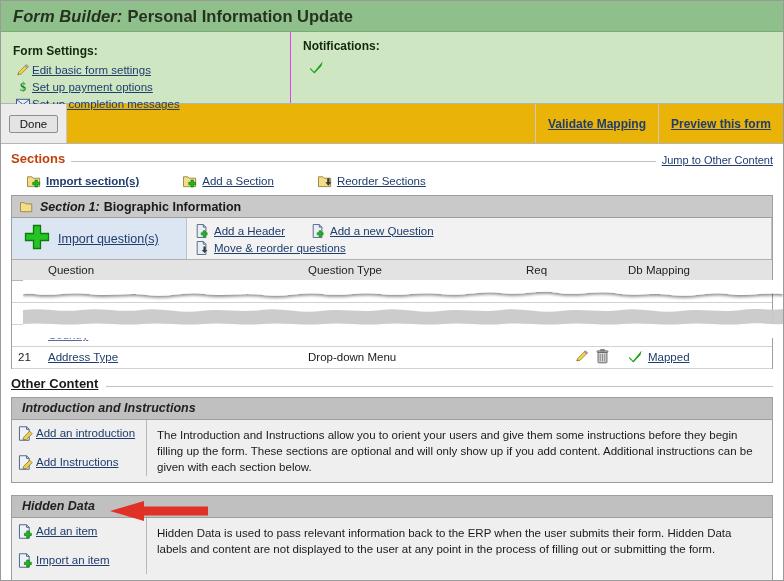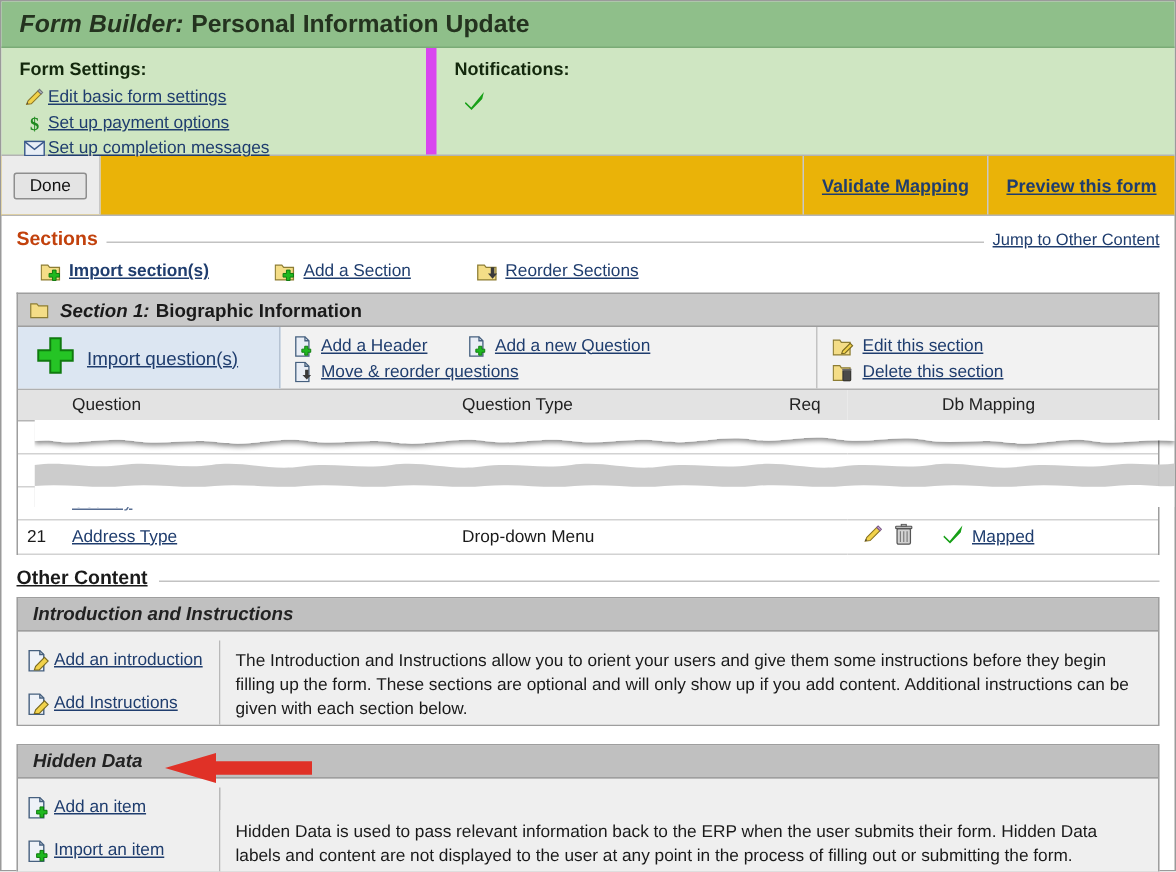--- a/index.html
+++ b/index.html
@@ -47,22 +47,22 @@
 
   
   .greenpanel {
     display: flex;
     background: #cfe6c2;
     border-bottom: 1px solid #b3b3b3;
     height: 72px;
   }
   .gp-left {
     width: 290px;
-    border-right: 7px solid #d946ef;
-    padding: 7px 0 0 12px;
+    border-right: 1px solid #d946ef;
+    padding: 12px 0 0 12px;
   }
   .gp-right {
     flex: 1;
     padding: 7px 0 0 12px;
   }
   .gp-head {
     font-weight: bold; font-size: 12px; color: #13280c;
     margin-bottom: 4px;
   }
   .gp-row {
@@ -234,21 +234,21 @@
   }
   .ocbar {
     background: #c0c0c0;
     border-bottom: 1px solid #9e9e9e;
     height: 22px;
     display: flex; align-items: center;
     padding-left: 10px;
     position: relative;
   }
   .ocbar .t { font-style: italic; font-weight: bold; font-size: 12.5px; color: #222; }
-  .ocbody { display: flex; align-items: flex-end; min-height: 62px; }
+  .ocbody { display: flex; align-items: flex-start; min-height: 62px; }
   .oc-left {
     width: 135px;
     border-right: 1px solid #b8b8b8;
     padding: 6px 0 6px 6px;
     background: #efefef;
   }
   .oc-lrow { display: flex; align-items: center; margin-bottom: 14px; }
   .oc-lrow:last-child { margin-bottom: 0; }
   .oc-lrow .ic { margin-right: 2px; display:flex; align-items:center; }
   .oc-lrow a { font-size: 11.5px; }
@@ -427,45 +427,20 @@
                 <path d="M2.5 0.6 h7 l3 3 v11.8 h-10 z" fill="#e9eef6" stroke="#46607f" stroke-width="1"></path>
                 <path d="M9.5 0.6 v3 h3" fill="none" stroke="#46607f" stroke-width="1"></path>
                 <path d="M9.6 6.2 h2.6 v4.0 h2.0 l-3.3 3.6 l-3.3 -3.6 h2.0 z" fill="#3a3a3a"></path>
               </svg>
             </span>
             <a class="lnk">Move &amp; reorder questions</a>
           </span>
         </div>
       </div>
 
-      <div class="qt-right">
-        <div class="qt-row">
-          <span class="qt-cell">
-            <span class="ic">
-              <svg width="15" height="14" viewBox="0 0 16 15">
-                <path d="M0.5 3 L0.5 13.5 L12.5 13.5 L12.5 4.5 L6.3 4.5 L5.2 3 Z" fill="#f4dd87" stroke="#8d7d33" stroke-width="0.9"></path>
-                <path d="M6.5 12.6 L7.2 10.6 L12.6 5.2 L14.3 6.9 L8.9 12.3 Z" fill="#f2d24a" stroke="#7a6a20" stroke-width="0.8"></path>
-              </svg>
-            </span>
-            <a class="lnk">Edit this section</a>
-          </span>
-        </div>
-        <div class="qt-row">
-          <span class="qt-cell">
-            <span class="ic">
-              <svg width="15" height="14" viewBox="0 0 16 15">
-                <path d="M0.5 3 L0.5 13.5 L12.5 13.5 L12.5 4.5 L6.3 4.5 L5.2 3 Z" fill="#f4dd87" stroke="#8d7d33" stroke-width="0.9"></path>
-                <rect x="7.4" y="6.4" width="5.6" height="7.4" rx="0.6" fill="#4a4a4a" stroke="#2b2b2b" stroke-width="0.7"></rect>
-                <rect x="6.9" y="5.2" width="6.6" height="1.4" fill="#6b6b6b"></rect>
-              </svg>
-            </span>
-            <a class="lnk">Delete this section</a>
-          </span>
-        </div>
-      </div>
     </div>
 
     <div style="position:relative;">
       <table class="qtable">
         <thead>
           <tr>
             <th class="col-num"></th>
             <th class="col-q">Question</th>
             <th class="col-type">Question Type</th>
             <th class="col-req">Req</th>

